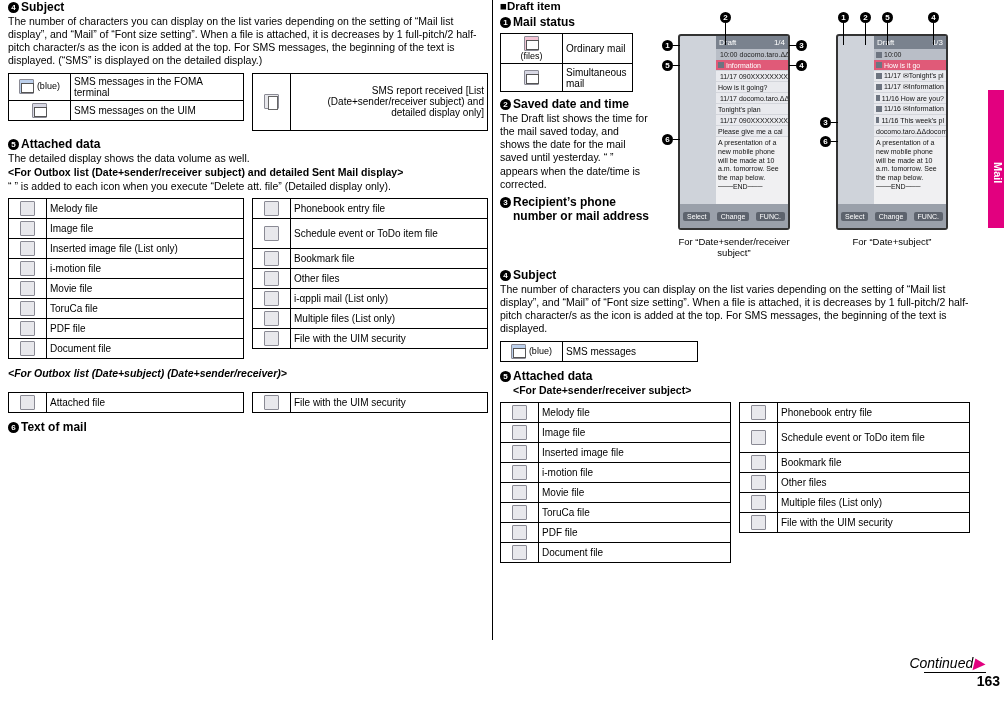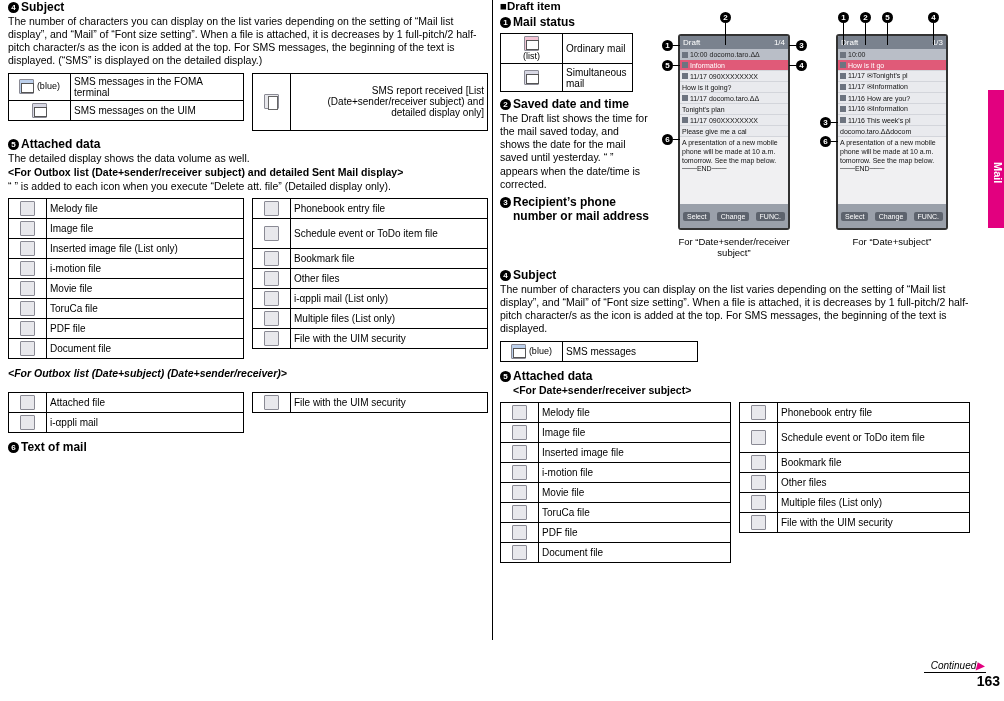--- a/index.html
+++ b/index.html
@@ -72,21 +72,21 @@
   }
   .ico-txt { font-size:9px; }
 
   
   .phones {
     position:absolute; left:160px; top:12px; width:310px; height:230px;
   }
   .phone {
     position:absolute; top:22px; width:112px; height:196px;
     border:2px solid #333; border-radius:3px;
-    background:#cfd3da; overflow:hidden;
+    background:#cfd3da; overflow:hidden;padding-left:36px;
   }
   .phone .hdr {
     height:13px; background:#7a828e; color:#fff; font-size:8px;
     display:flex; align-items:center; justify-content:space-between;
     padding:0 3px; font-family:"Liberation Sans", sans-serif;
   }
   .phone .statusbar {
     height:11px; background:#b9bec7; font-size:7px; display:flex;
     align-items:center; padding:0 2px; gap:2px; color:#222;
   }
@@ -127,21 +127,21 @@
     background:#e2007f; color:#fff; font-size:11px; font-weight:bold;
     writing-mode:vertical-rl; text-align:center; padding-top:8px;
   }
   .tabline {
     position:absolute; right:0; top:90px; width:16px; height:20px; background:#e2007f;
   }
   .pagenum {
     position:absolute; right:4px; bottom:12px; font-size:14px; font-weight:bold;
   }
   .continued {
-    position:absolute; right:20px; bottom:30px; font-size:10px; font-style:italic;
+    position:absolute; right:20px; bottom:30px; font-size:14px; font-style:italic;
   }
   .cont-arrow { color:#e2007f; font-weight:bold; }
   .bottomrule {
     position:absolute; right:18px; bottom:28px; width:62px; height:1px; background:#000;
   }
   .italic { font-style:italic; }
   .bold { font-weight:bold; }
 </style>
 </head>
 <body>
@@ -278,24 +278,20 @@
     <p class="body bold italic" style="margin-top:8px;">&lt;For Outbox list (Date+subject) (Date+sender/receiver)&gt;</p>
 
     <div style="margin-top:12px;" class="tbl-wrap">
       <div>
         <table class="icontbl">
           <tbody>
               <tr>
             <td class="icocell"><span class="ico"></span></td>
             <td>Attached file</td>
           </tr>
-          <tr>
-            <td class="icocell"><span class="ico"></span></td>
-            <td>i-αppli mail</td>
-          </tr>
         </tbody>
           </table>
       </div>
       <div>
         <table class="icontbl">
           <tbody>
               <tr>
             <td class="icocell"><span class="ico"></span></td>
             <td>File with the UIM security</td>
           </tr>
@@ -319,21 +315,21 @@
       <span class="numdot">1</span>
       <span>Mail status</span>
     </h3>
 
     <div style="width:133px; margin-top:4px;">
       <table class="icontbl">
         <tbody>
             <tr>
           <td class="icocell wide" style="height:28px;">
             <span class="ico env pink"></span>
-            <div class="ico-txt">(list)</div>
+            <div class="ico-txt">(files)</div>
           </td>
           <td style="height:28px;">Ordinary mail</td>
         </tr>
         <tr>
           <td class="icocell wide" style="height:28px;">
             <span class="ico env"></span>
           </td>
           <td style="height:28px;">Simultaneous mail</td>
         </tr>
       </tbody>

